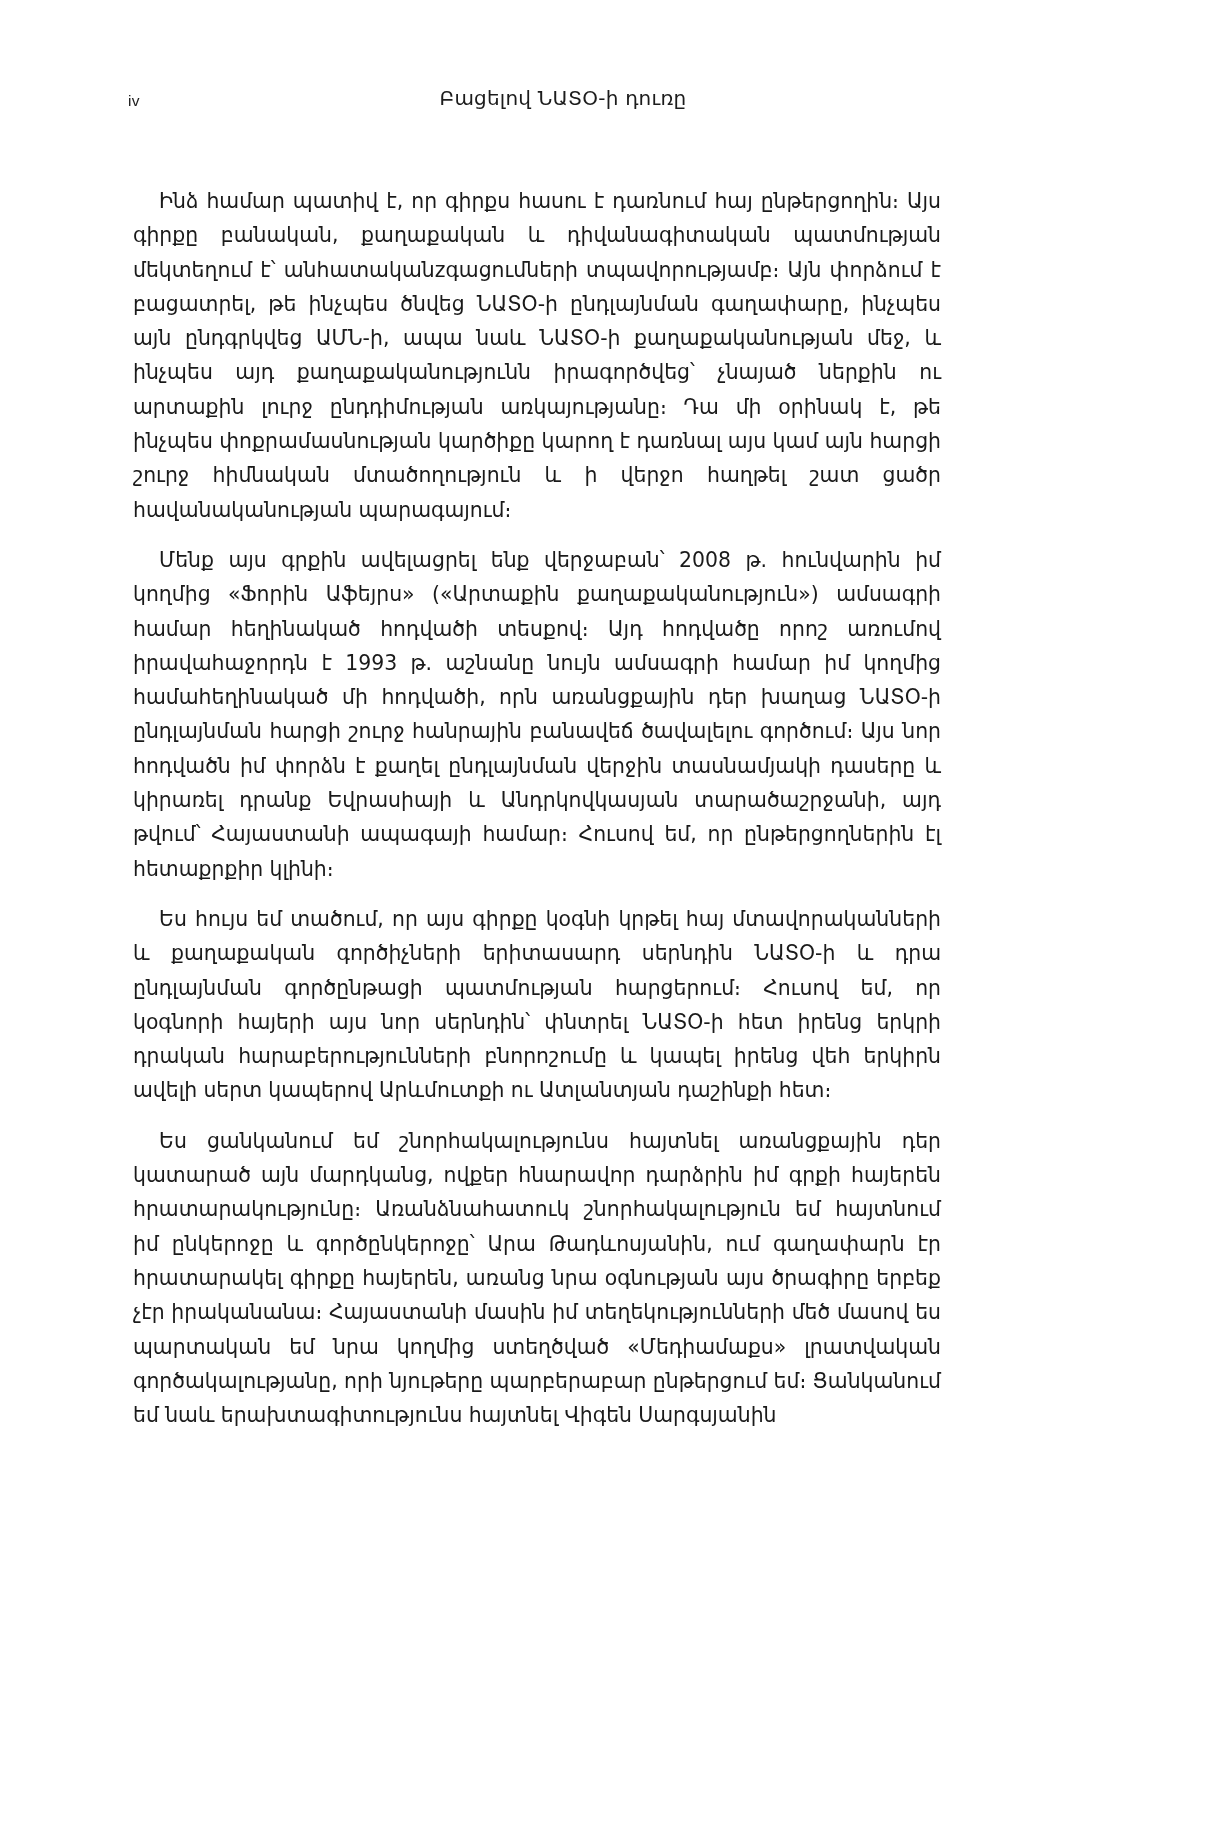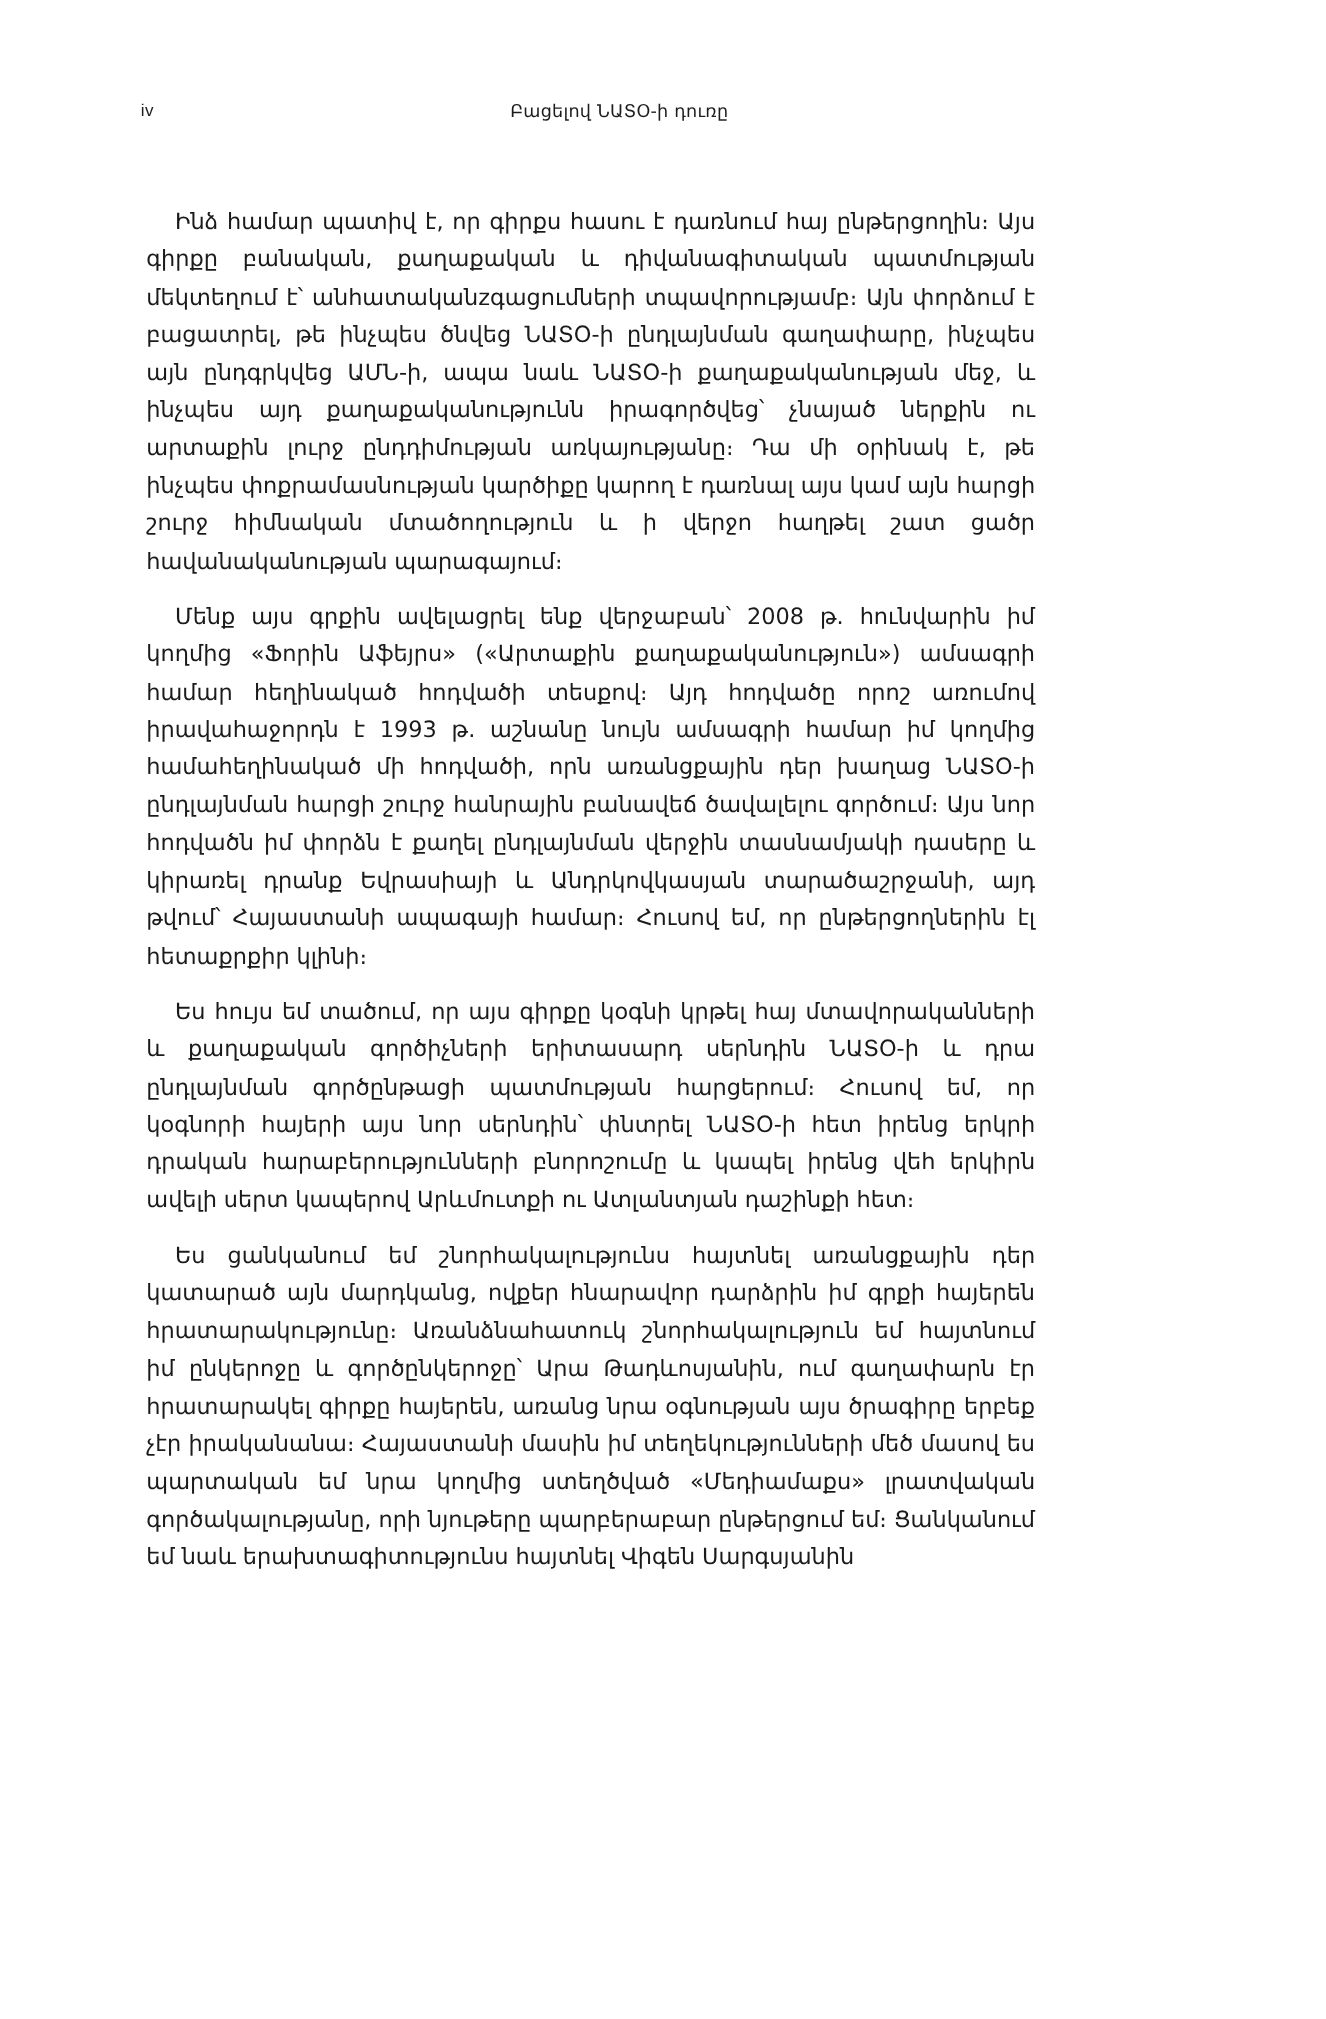--- a/index.html
+++ b/index.html
@@ -32,21 +32,21 @@
   .folio {
     font-size: 15.5px;
     font-family: "Liberation Sans", sans-serif;
     color: #1c1c1c;
     letter-spacing: 0.4px;
     white-space: nowrap;
   }
   .head-title {
     flex: 1;
     text-align: center;
-    font-size: 16px;
+    font-size: 20px;
     color: #1c1c1c;
     letter-spacing: 0.2px;
     white-space: nowrap;
     padding-right: 92px;
   }
 
   
   .textblock {
     position: absolute;
     top: 184px;

